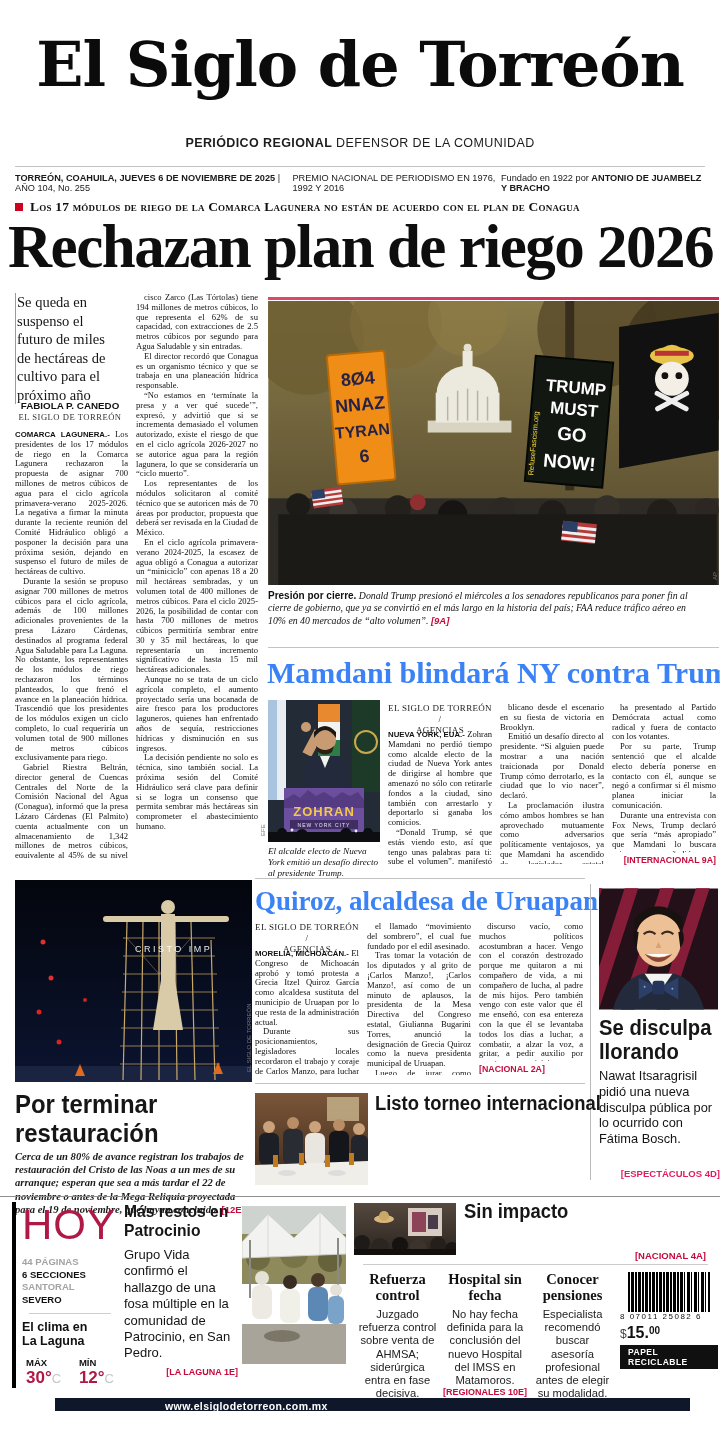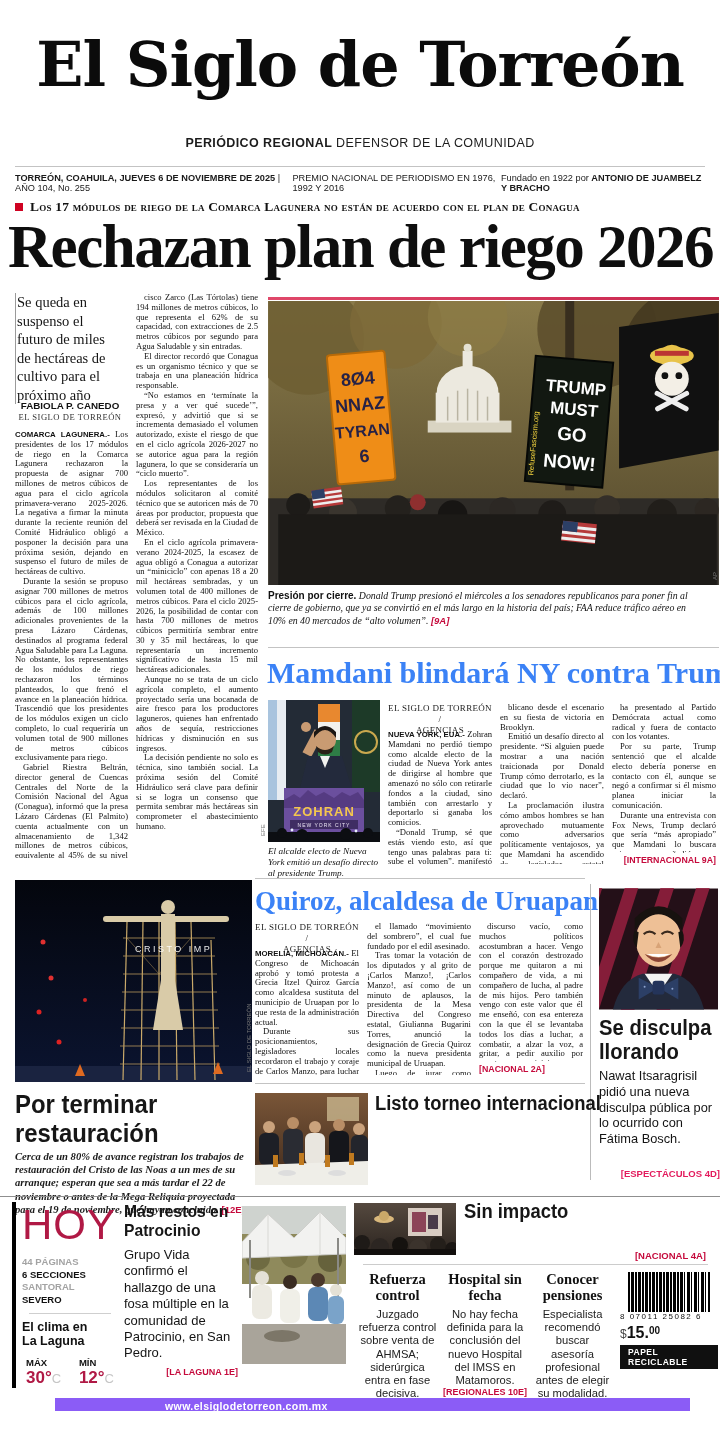--- a/index.html
+++ b/index.html
@@ -55,21 +55,21 @@
   
   .bars{width:82px;height:40px;margin:0 auto;
         background:repeating-linear-gradient(90deg,#000 0,#000 1.5px,#fff 1.5px,#fff 3px,#000 3px,#000 5.5px,#fff 5.5px,#fff 7px)}
   .bc-num{font-family:"Liberation Sans",sans-serif;font-size:8px;letter-spacing:1.5px}
   .price{font-family:"Liberation Sans",sans-serif;color:#111}
   .price .sym{font-weight:400;font-size:12px;color:#444}
   .price .main{font-weight:700;font-size:16px}
   .price .cents{font-weight:700;font-size:10px;vertical-align:4px}
   .recycle{display:inline-block;background:#101010;color:#fff;font-family:"Liberation Sans",sans-serif;
         font-weight:700;font-size:8.5px;padding:2px 8px;letter-spacing:.5px}
-  .footerbar{background:#8b5cf6;height:13px;line-height:13px}
+  .footerbar{background:#0f172a;height:13px;line-height:13px}
   .footerbar span{color:#fff;font-family:"Liberation Sans",sans-serif;font-weight:700;
         font-size:10.5px;letter-spacing:.4px;padding-left:110px}
 </style>
 </head>
 <body>
 
 <div class="page">
 
   <div class="abs logo" style="left:0;top:28px">El Siglo de Torreón</div>
   <div class="abs tagline" style="left:0;top:136px">

